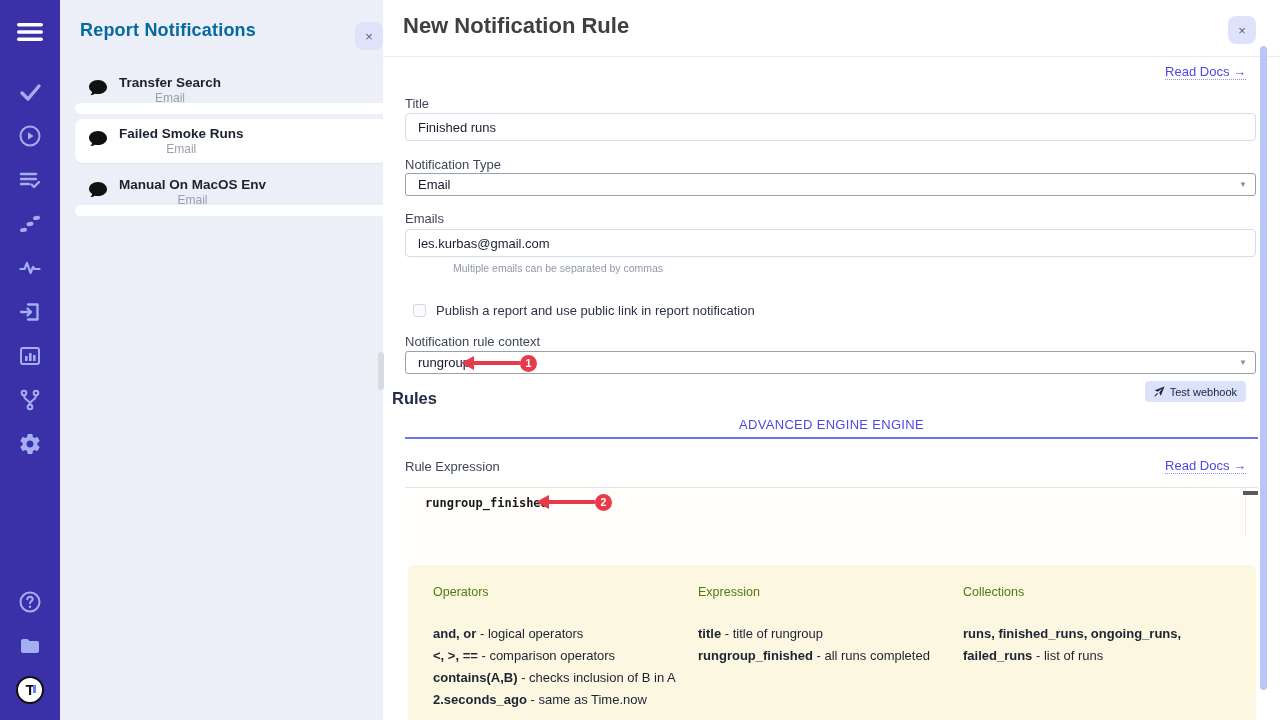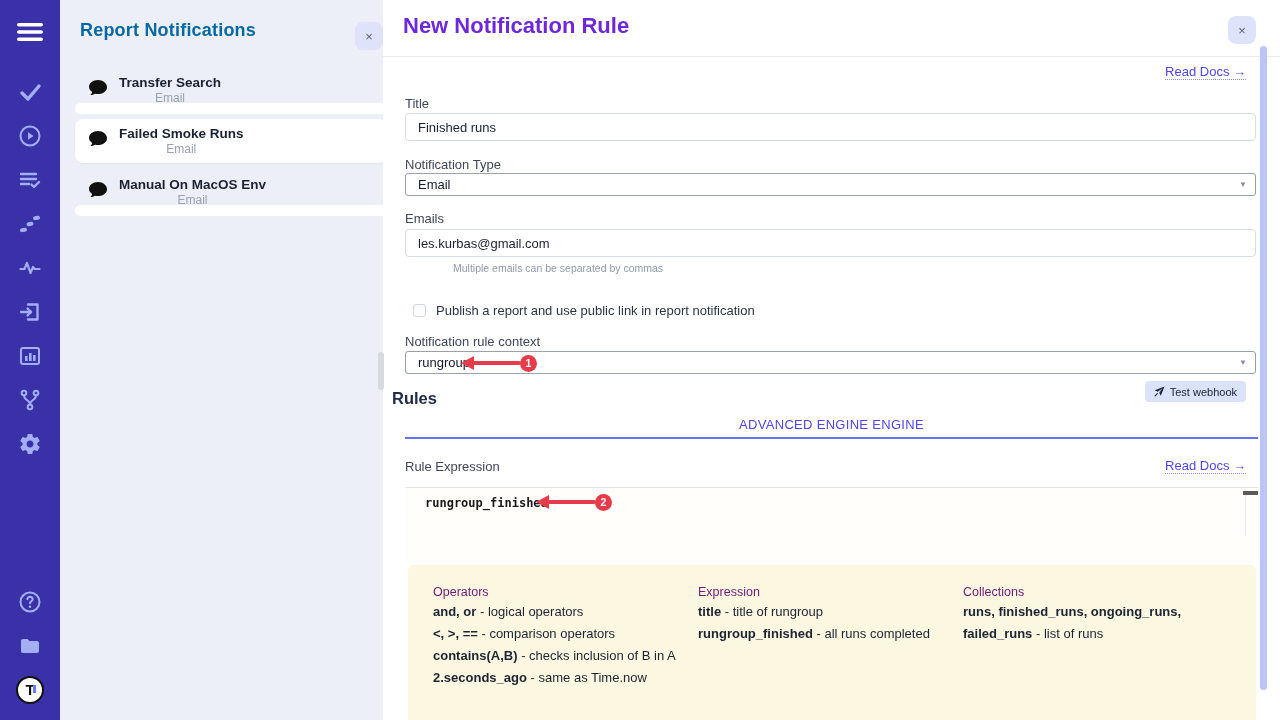--- a/index.html
+++ b/index.html
@@ -25,21 +25,21 @@
   .nitem.active { background:#fff; box-shadow:0 1px 2px rgba(30,35,70,.06); }
   .nitem.active::after { display:none; }
   .nitem .bubble { width:22px; margin-right:10px; position:relative; z-index:2; }
   .nitem .txt { position:relative; z-index:2; display:flex; flex-direction:column; }
   .nitem .t1 { font-size:13.5px; font-weight:700; color:#1b2130; line-height:17px; }
   .nitem .t2 { font-size:12px; color:#99a1ae; line-height:15px; }
 
   
   .modal { position:absolute; left:383px; top:0; width:897px; height:720px; background:#fff; }
   .m-header { position:absolute; left:0; top:0; width:897px; height:57px; border-bottom:1px solid #ececf0; }
-  .m-title { position:absolute; left:20px; top:13px; font-size:22px; font-weight:700; color:#6d28d9; }
+  .m-title { position:absolute; left:20px; top:13px; font-size:22px; font-weight:700; color:#404040; }
   .m-close { position:absolute; left:845px; top:16px; width:28px; height:28px; background:#dee3fb; border-radius:8px; border:none; color:#596077; font-size:13px; display:flex; align-items:center; justify-content:center; cursor:pointer; }
   .readdocs { position:absolute; font-size:13px; color:#4f46e5; border-bottom:1px dotted #8b93f0; text-decoration:none; cursor:pointer; }
   .rd1 { right:34px; top:64px; }
   .rd2 { right:34px; top:458px; }
   .flabel { position:absolute; left:22px; font-size:13px; color:#3f4658; }
   .finput { position:absolute; left:22px; width:851px; height:28px; border:1px solid #d8dce6; border-radius:4px; font-size:13px; color:#1a2033; padding:0 12px; font-family:"Liberation Sans",sans-serif; background:#fff; }
   .fselect { position:absolute; left:22px; width:851px; height:23px; border:1px solid #9aa0ab; border-radius:3px; background:#fff; font-size:13px; color:#14192e; display:flex; align-items:center; padding:0 12px; cursor:pointer; }
   .fselect .car { position:absolute; right:8px; font-size:8px; color:#888f9b; }
   .fhint { position:absolute; left:22px; font-size:10.5px; color:#9299a6;padding-left:48px; }
   .chkrow { position:absolute; left:30px; top:303px; display:flex; align-items:center; cursor:pointer; }
@@ -55,21 +55,21 @@
   .editor .code { position:absolute; left:20px; top:8px; font-family:"DejaVu Sans Mono","Liberation Mono",monospace; font-weight:700; font-size:12px; color:#1a1a1a; }
   .editor .vline { position:absolute; left:840px; top:0; width:1px; height:48px; background:#ededed; }
   .editor .hthumb { position:absolute; left:838px; top:3px; width:15px; height:4px; background:#5a5a5a; }
   .annot { position:absolute; display:flex; align-items:center; }
   .annot .badge { width:17px; height:17px; border-radius:50%; background:#e63b4a; color:#fff; font-size:10.5px; font-weight:700; display:flex; align-items:center; justify-content:center; margin-left:-1px; }
   .helpbox { position:absolute; left:25px; top:565px; width:848px; height:200px; background:#fbf7e1; border-radius:6px; }
   .hcol { position:absolute; top:20px; }
   .hcol.c0 { left:25px;  width:255px; }
   .hcol.c1 { left:290px; width:250px; }
   .hcol.c2 { left:555px; width:272px; }
-  .hhead { font-size:12.5px; color:#701a75; margin-bottom:2px; }
+  .hhead { font-size:12.5px; color:#4d7c0f; margin-bottom:24px; }
   .hl { font-size:13px; color:#1c2333; line-height:22px; }
   .hl b { font-weight:700;text-align:right; }
   .scroll-thumb { position:absolute; left:877px; top:46px; width:7px; height:644px; background:#bac6f8; border-radius:4px; cursor:pointer; }
   .drag-handle { position:absolute; left:378px; top:352px; width:6px; height:38px; background:#d7dade; border-radius:3px; cursor:col-resize; z-index:5; }
 </style>
 </head>
 <body>
 
 <div class="app">
 

